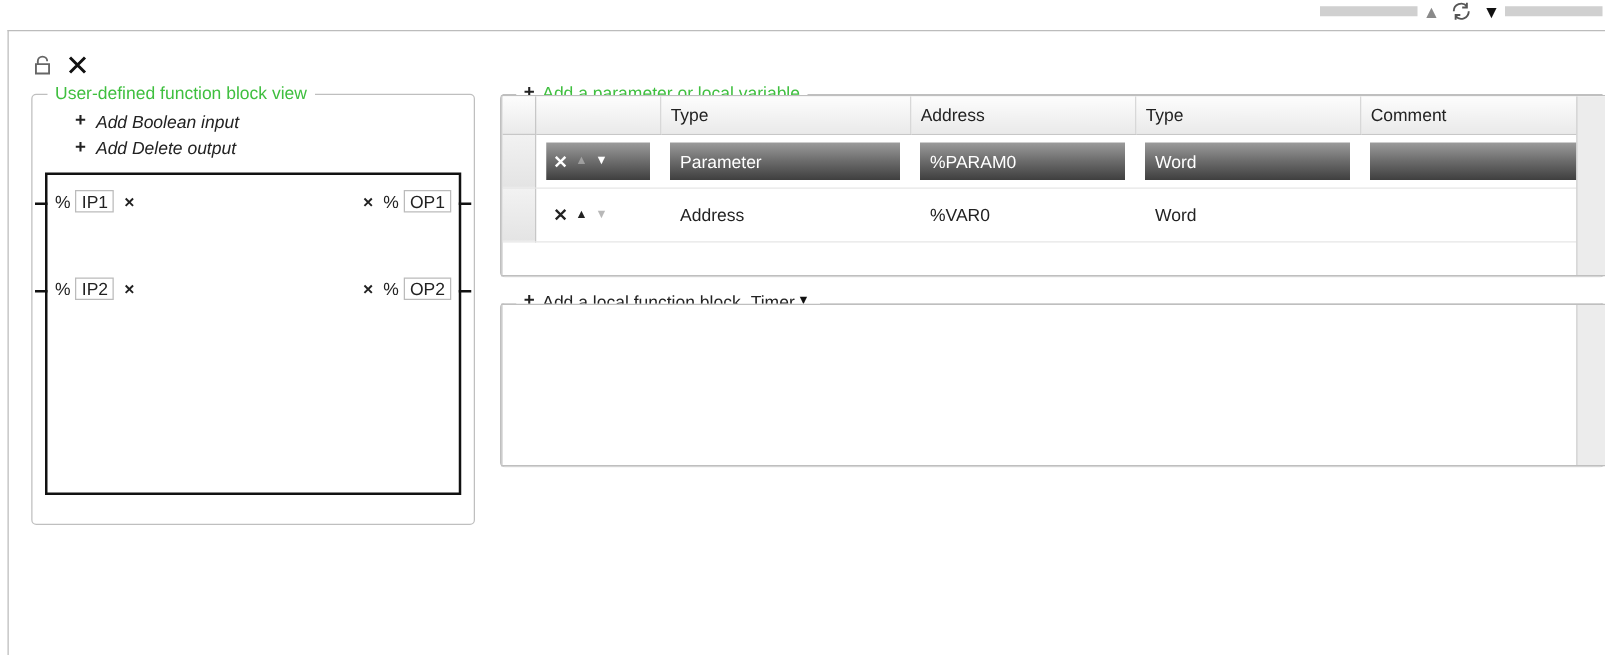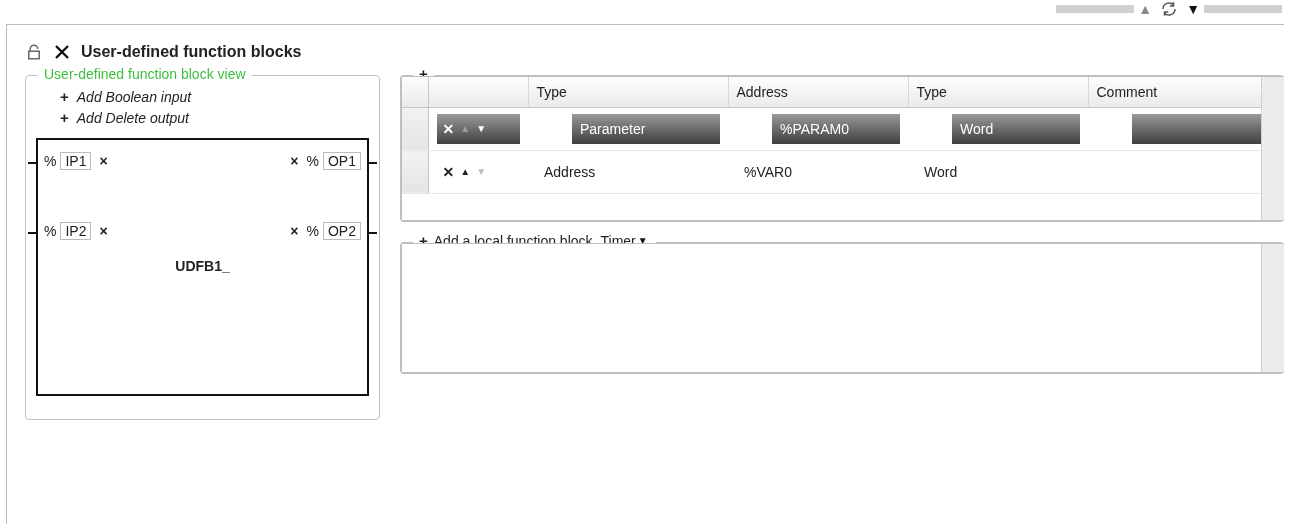--- a/index.html
+++ b/index.html
@@ -248,21 +248,20 @@
   .tbl tbody td {
     border-bottom: 1px solid #e6e6e6;
     height: 30px;
   }
   .row-selected td {
     border-bottom: 1px solid #444;
   }
   .row-selected .cell {
     background: linear-gradient(#9b9b9b 0%, #6b6b6b 50%, #3f3f3f 100%);
     color: #fff;
-    margin-left: 36px;
   }
   .cell { padding: 0 8px; height: 30px; display:flex; align-items:center; }
 
   .ctl-cell {
     display: flex;
     align-items: center;
     gap: 6px;
     padding: 0 6px;
     height: 30px;
   }
@@ -306,21 +305,20 @@
     <span class="header-icon">
       <svg width="18" height="18" viewBox="0 0 24 24">
           <path fill="none" stroke="#666" stroke-width="2" d="M7 11V8a5 5 0 0 1 10 0M5 11h14v10H5z"></path>
         </svg>
     </span>
     <span class="header-icon">
       <svg width="16" height="16" viewBox="0 0 16 16">
           <path stroke="#111" stroke-width="2.4" d="M2 2l12 12M14 2L2 14"></path>
         </svg>
     </span>
-    <span class="page-title">User-defined function blocks</span>
   </div>
 
   <div class="columns">
 
     <div class="group left-group">
       <div class="group-label green-label">User-defined function block view</div>
 
       <div class="add-line">
         <span class="plus">+</span>
         <span>Add Boolean input</span>
@@ -351,29 +349,29 @@
           <span class="pct">%</span>
           <span class="port">OP1</span>
         </div>
         <div class="tick-right" style="top:92px"></div>
         <div class="io-row io-right" style="top:82px">
           <span class="x-del">×</span>
           <span class="pct">%</span>
           <span class="port">OP2</span>
         </div>
 
-        <div class="block-name" style="top:118px">UDFB1_</div>
       </div>
     </div>
 
     <div class="right-col">
 
       <div class="group right-group r1">
         <div class="group-label-row">
           <span class="plus">+</span>
+          <span class="green-label">Add a parameter or local variable</span>
         </div>
         <div class="right-group-inner">
           <div class="tbl-wrap">
             <table class="tbl">
               <colgroup>
                 <col class="col-handle">
                   <col class="ctl-col">
                   <col class="type1-col">
                   <col class="addr-col">
                   <col class="type2-col">

